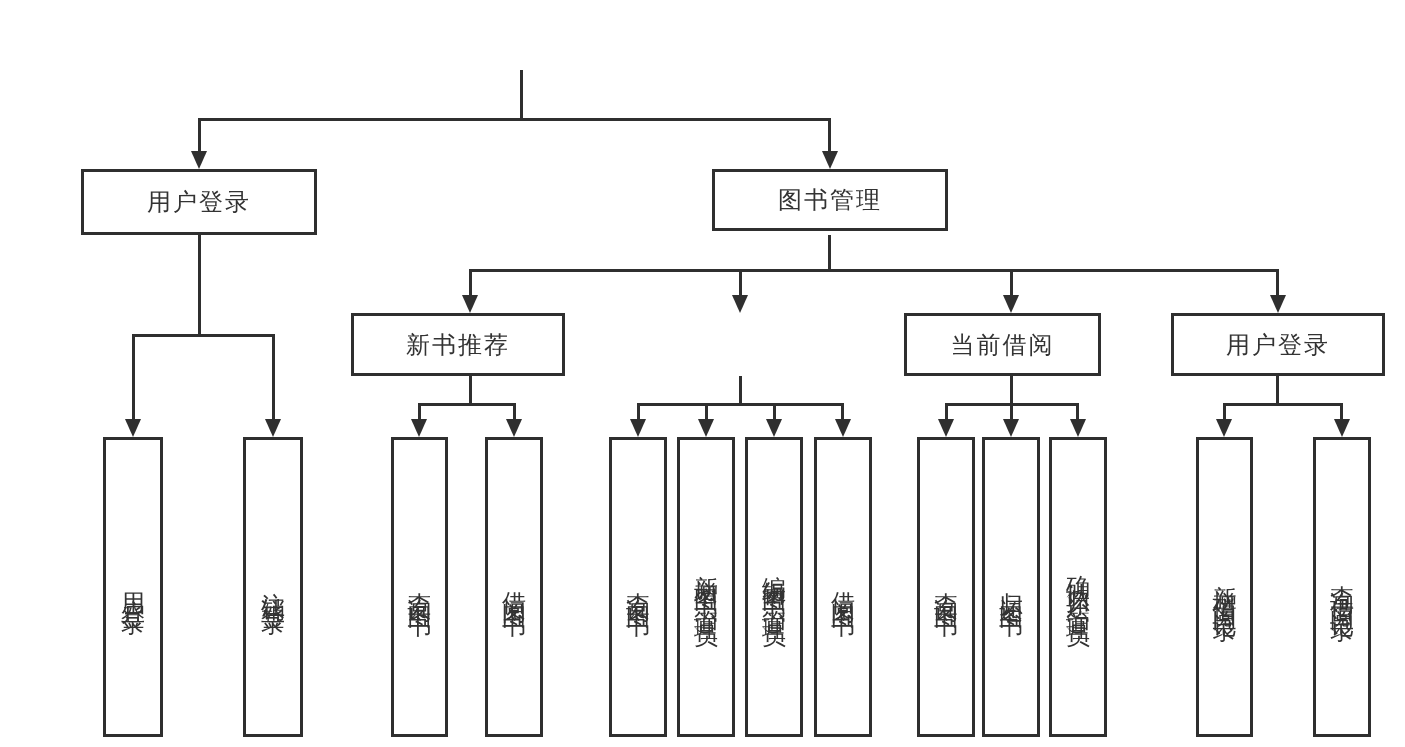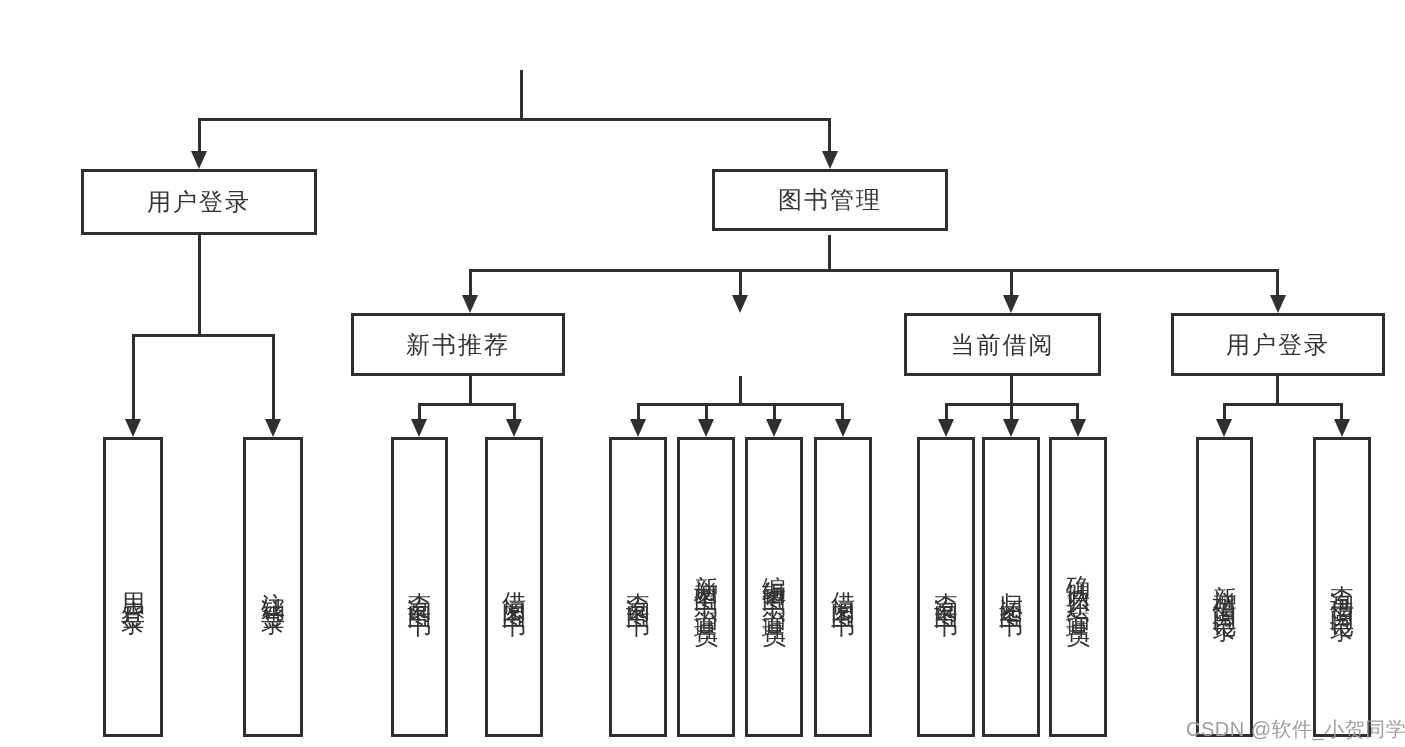--- a/index.html
+++ b/index.html
@@ -126,15 +126,14 @@
   <div class="box vbox" style="left:609px;width:58px">查询图书</div>
   <div class="box vbox" style="left:677px;width:58px">新增图书（管理员）</div>
   <div class="box vbox" style="left:745px;width:58px">编辑图书（管理员）</div>
   <div class="box vbox" style="left:814px;width:58px">借阅图书</div>
   <div class="box vbox" style="left:917px;width:58px">查询图书</div>
   <div class="box vbox" style="left:982px;width:58px">归还图书</div>
   <div class="box vbox" style="left:1049px;width:58px">确认归还（管理员）</div>
   <div class="box vbox" style="left:1196px;width:57px">新增借阅记录</div>
   <div class="box vbox" style="left:1313px;width:58px">查询借阅记录</div>
 
-  <div class="watermark">CSDN @软件_小贺同学</div>
 
 </div>
 
 </body></html>

